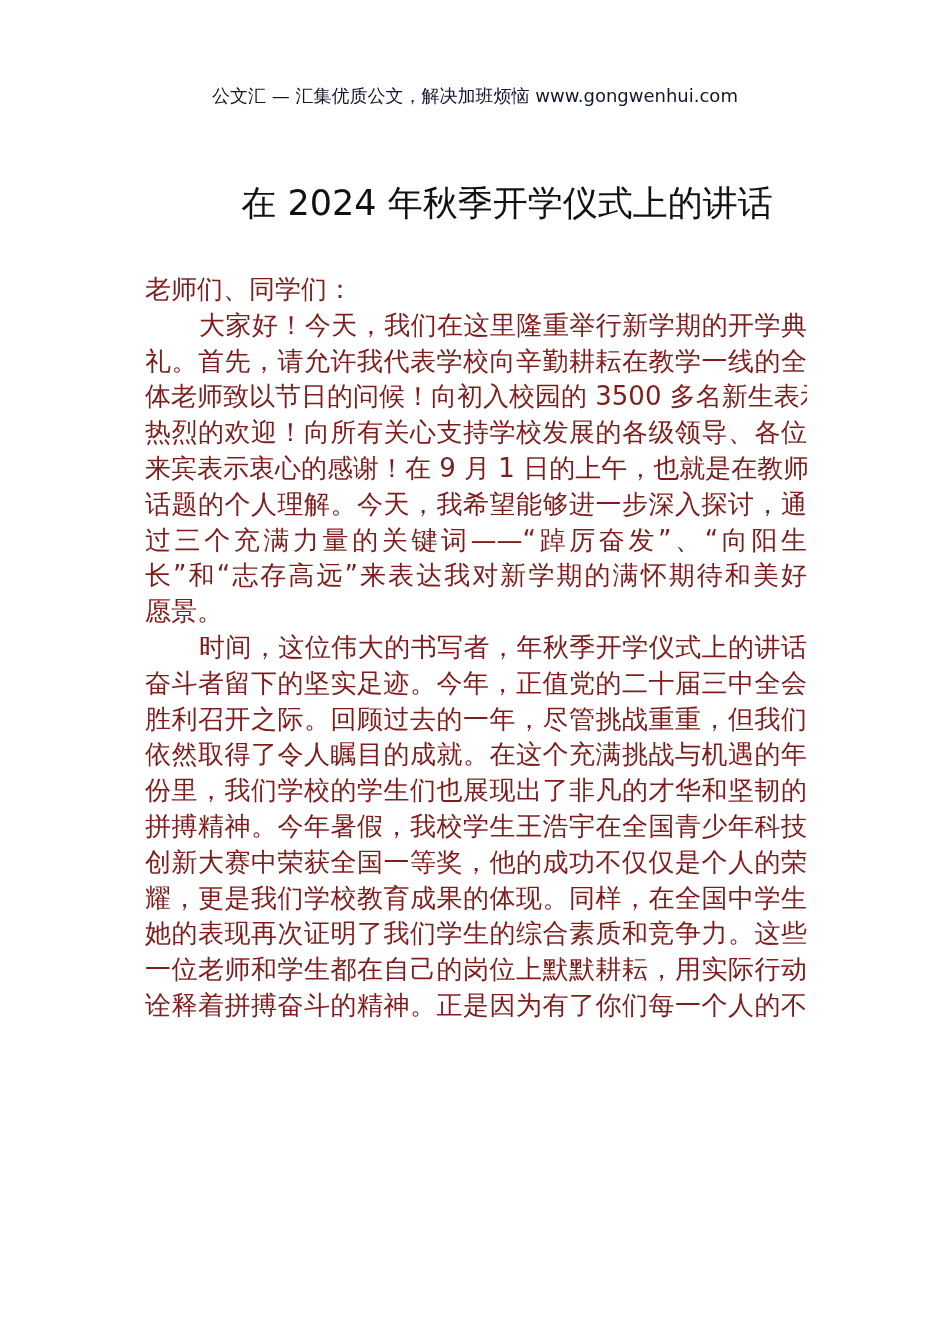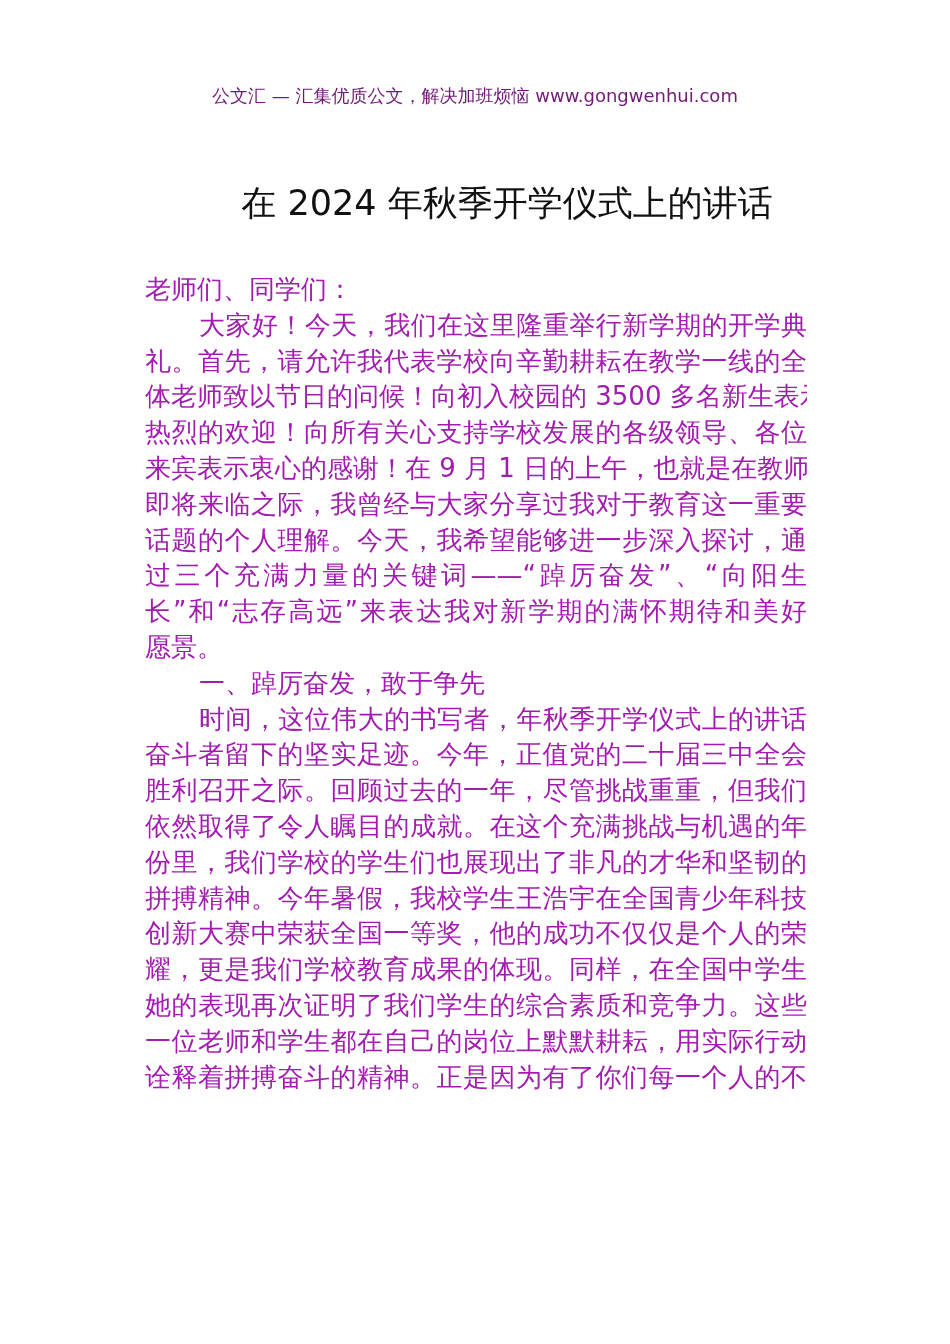--- a/index.html
+++ b/index.html
@@ -1,30 +1,30 @@
 <!DOCTYPE html>
 <html><head>
   <meta charset="utf-8">
   <style>
     html, body { margin: 0; padding: 0; background: #ffffff; }
     body { width: 950px; height: 1344px; position: relative; overflow: hidden; }
     .header {
       position: absolute; top: 84px; left: 0; width: 950px; text-align: center;
       font-family: "DejaVu Sans", "Liberation Sans", sans-serif;
-      font-size: 18px; color: #701a75; letter-spacing: 0px;
+      font-size: 18px; color: #0f172a; letter-spacing: 0px;
     }
     .title {
       position: absolute; top: 180px; left: 0; width: 950px; text-align: center;
       font-family: "DejaVu Sans", "Liberation Serif", sans-serif;
       font-size: 35px; color: #111; letter-spacing: 0px; padding-left: 32px;
     }
     .body {
       position: absolute; top: 272px; left: 145px; width: 662px;
       font-family: "DejaVu Sans", "Liberation Sans", sans-serif;
-      font-size: 26px; line-height: 35.8px; color: #a21caf;
+      font-size: 26px; line-height: 35.8px; color: #7f1d1d;
       text-align: justify;
     }
     .line { display: block; white-space: nowrap; overflow: hidden; text-align-last: justify; height: 35.8px; }
     .line.last { text-align-last: left; }
     .indent { padding-left: 54px; }
   </style>
 </head>
 <body>
 
 <div class="header">公文汇 — 汇集优质公文，解决加班烦恼 www.gongwenhui.com</div>
@@ -32,26 +32,24 @@
 <div class="title">在 2024 年秋季开学仪式上的讲话</div>
 
 <div class="body">
   <span class="line last">老师们、同学们：</span>
   <div id="lines">
       <span class="line indent">大家好！今天，我们在这里隆重举行新学期的开学典</span>
       <span class="line">礼。首先，请允许我代表学校向辛勤耕耘在教学一线的全</span>
       <span class="line">体老师致以节日的问候！向初入校园的 3500 多名新生表示</span>
       <span class="line">热烈的欢迎！向所有关心支持学校发展的各级领导、各位</span>
       <span class="line">来宾表示衷心的感谢！在 9 月 1 日的上午，也就是在教师节</span>
-      <span class="line">即将来临之际，我曾经与大家分享过我对于教育这一重要</span>
       <span class="line">话题的个人理解。今天，我希望能够进一步深入探讨，通</span>
       <span class="line">过三个充满力量的关键词——“踔厉奋发”、“向阳生</span>
       <span class="line">长”和“志存高远”来表达我对新学期的满怀期待和美好</span>
       <span class="line last">愿景。</span>
-      <span class="line indent last">一、踔厉奋发，敢于争先</span>
       <span class="line indent">时间，这位伟大的书写者，年秋季开学仪式上的讲话</span>
       <span class="line">奋斗者留下的坚实足迹。今年，正值党的二十届三中全会</span>
       <span class="line">胜利召开之际。回顾过去的一年，尽管挑战重重，但我们</span>
       <span class="line">依然取得了令人瞩目的成就。在这个充满挑战与机遇的年</span>
       <span class="line">份里，我们学校的学生们也展现出了非凡的才华和坚韧的</span>
       <span class="line">拼搏精神。今年暑假，我校学生王浩宇在全国青少年科技</span>
       <span class="line">创新大赛中荣获全国一等奖，他的成功不仅仅是个人的荣</span>
       <span class="line">耀，更是我们学校教育成果的体现。同样，在全国中学生</span>
       <span class="line">她的表现再次证明了我们学生的综合素质和竞争力。这些</span>
       <span class="line">一位老师和学生都在自己的岗位上默默耕耘，用实际行动</span>

